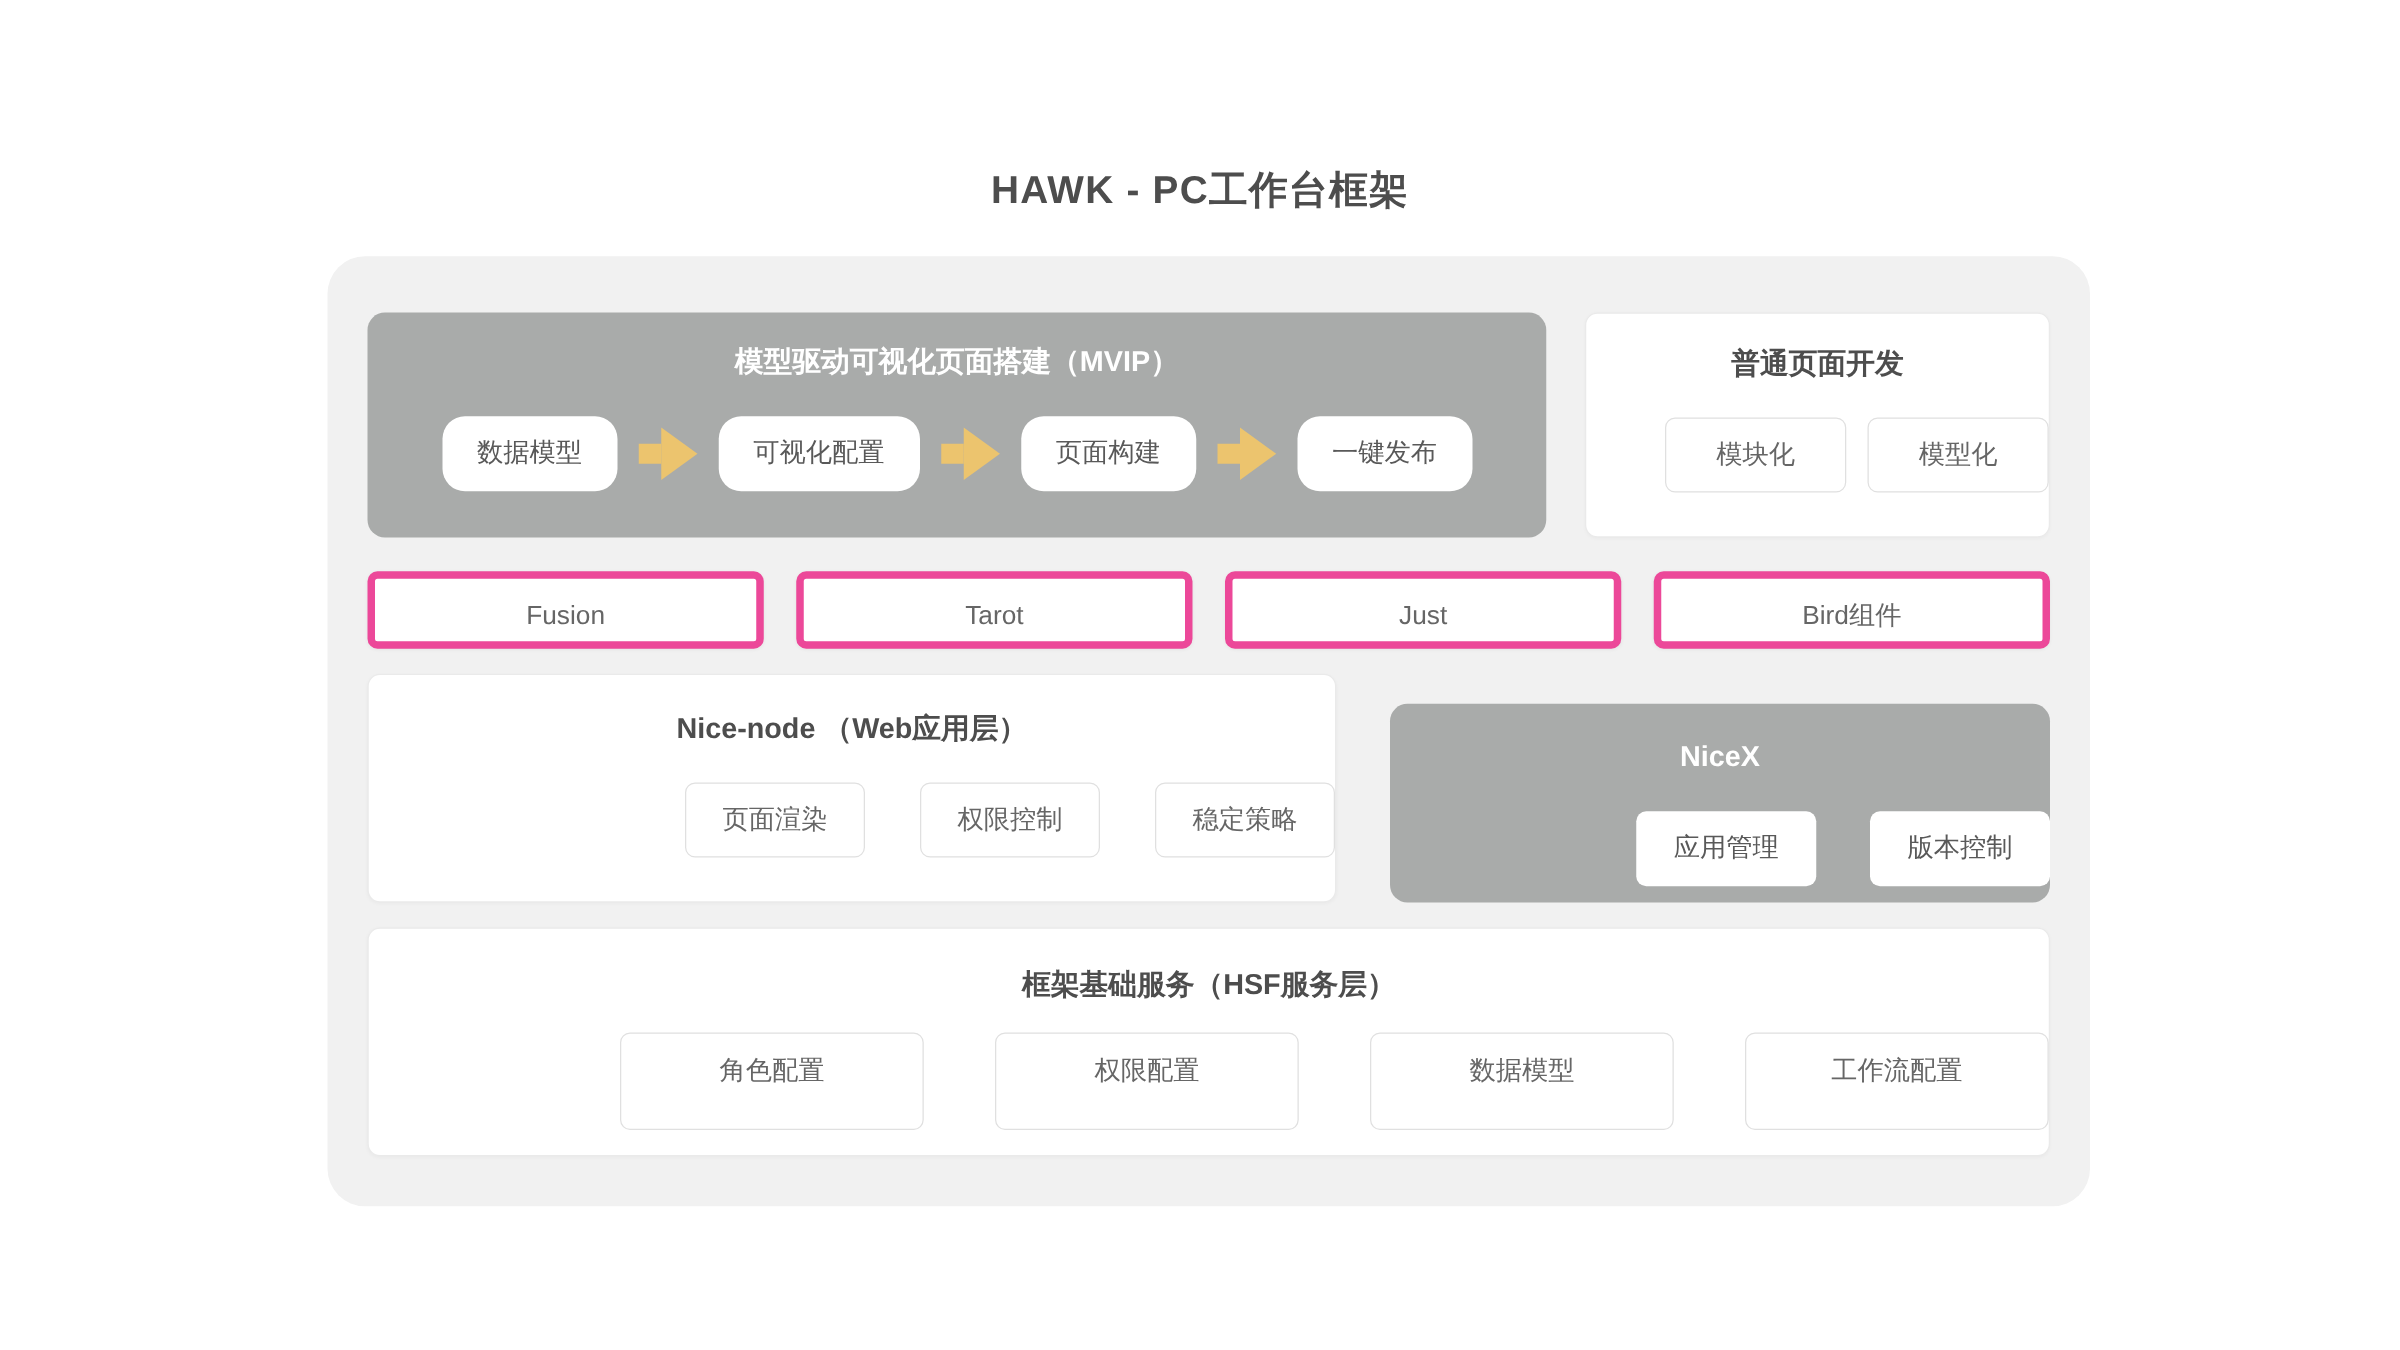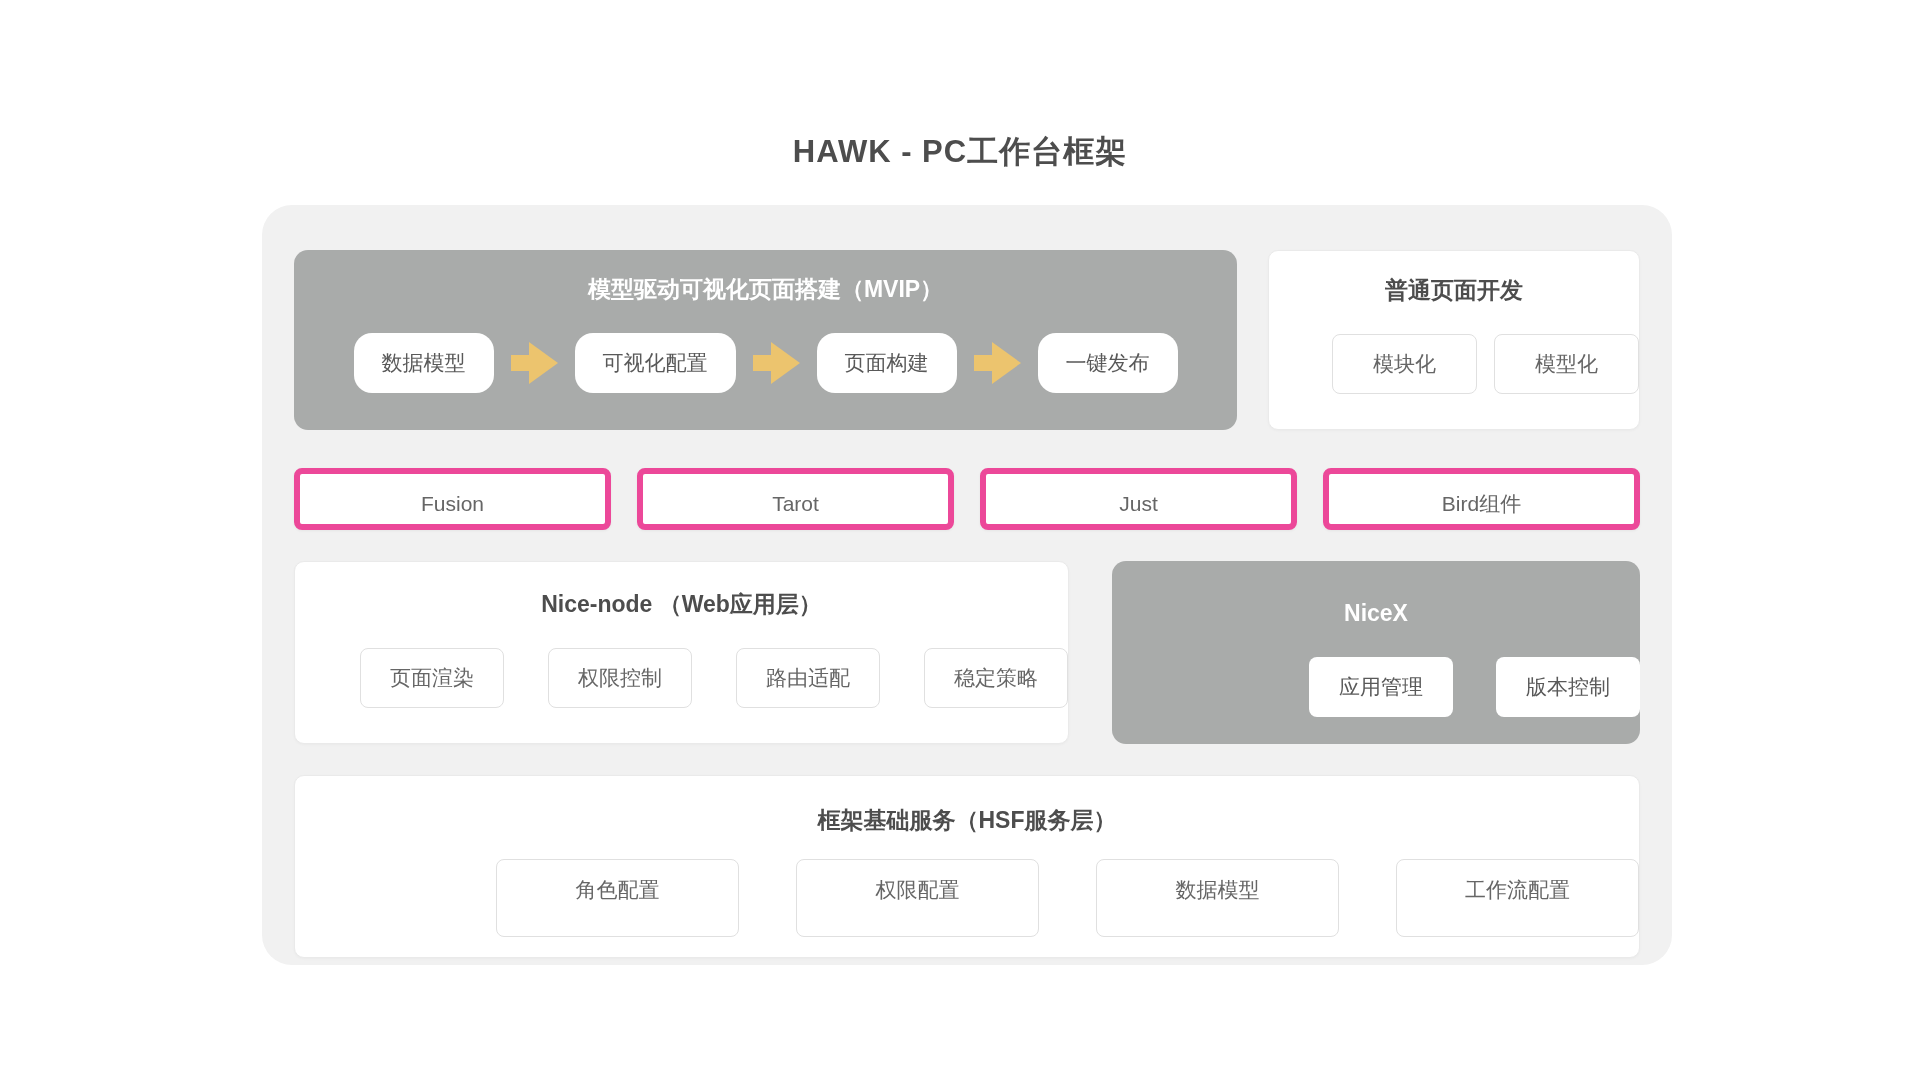--- a/index.html
+++ b/index.html
@@ -28,21 +28,21 @@
     color:var(--title_text);
     letter-spacing:1px;
   }
   .container{
     position:absolute;
     left:262px;top:205px;
     width:1410px;height:760px;
     background:var(--container_bg);
     border-radius:30px;
     padding:45px 32px 0 32px;
-    display:flex;flex-direction:column;gap:11px;
+    display:flex;flex-direction:column;
   }
   .row1{display:flex;gap:31px;height:180px;margin-bottom:27px;}
   .row2{display:flex;gap:26px;height:62px;margin-bottom:20px;}
   .row3{display:flex;gap:43px;height:183px;margin-bottom:20px;}
   .row4{height:183px;}
 
   .gray-panel{
     background:var(--panel_gray);
     border-radius:14px;
     text-align:center;
@@ -109,21 +109,21 @@
     height:62px;line-height:60px;
     text-align:center;
     font-size:21px;color:var(--label_text);
     box-shadow:0 1px 3px rgba(0,0,0,0.05);
   }
 
   
   .nice-node{width:775px;padding-top:30px;}
   .nice-node .inline-boxes{gap:44px;margin-top:32px;}
   .nice-node .bordered-box{padding:0 29px;}
-  .nicex{flex:1;padding-top:40px;}
+  .nicex{flex:1;padding-top:30px;margin-top:24px;}
   .nicex .inline-boxes{gap:43px;margin-top:32px;}
   .solid-box{
     background:var(--white);
     border-radius:8px;
     height:60px;line-height:60px;
     padding:0 30px;
     font-size:21px;color:#595959;
     white-space:nowrap;
   }
 
@@ -176,21 +176,20 @@
     <div class="comp-box">Just</div>
     <div class="comp-box">Bird组件</div>
   </div>
 
   <div class="row3">
     <div class="white-card nice-node">
       <div class="panel-title">Nice-node （Web应用层）</div>
       <div class="inline-boxes">
         <div class="bordered-box">页面渲染</div>
         <div class="bordered-box">权限控制</div>
-        <div class="bordered-box">路由适配</div>
         <div class="bordered-box">稳定策略</div>
       </div>
     </div>
     <div class="gray-panel nicex">
       <div class="panel-title">NiceX</div>
       <div class="inline-boxes">
         <div class="solid-box">应用管理</div>
         <div class="solid-box">版本控制</div>
       </div>
     </div>

